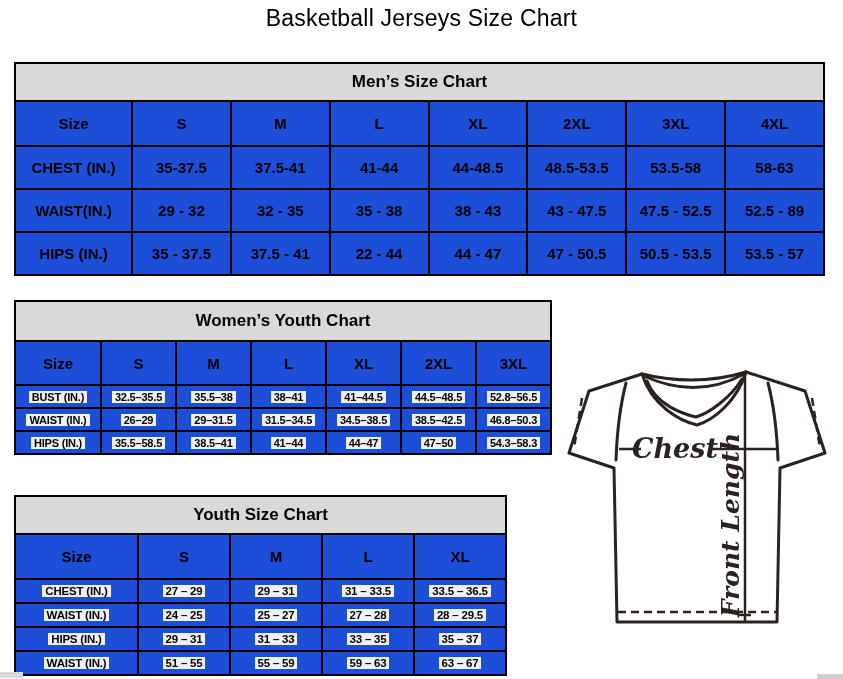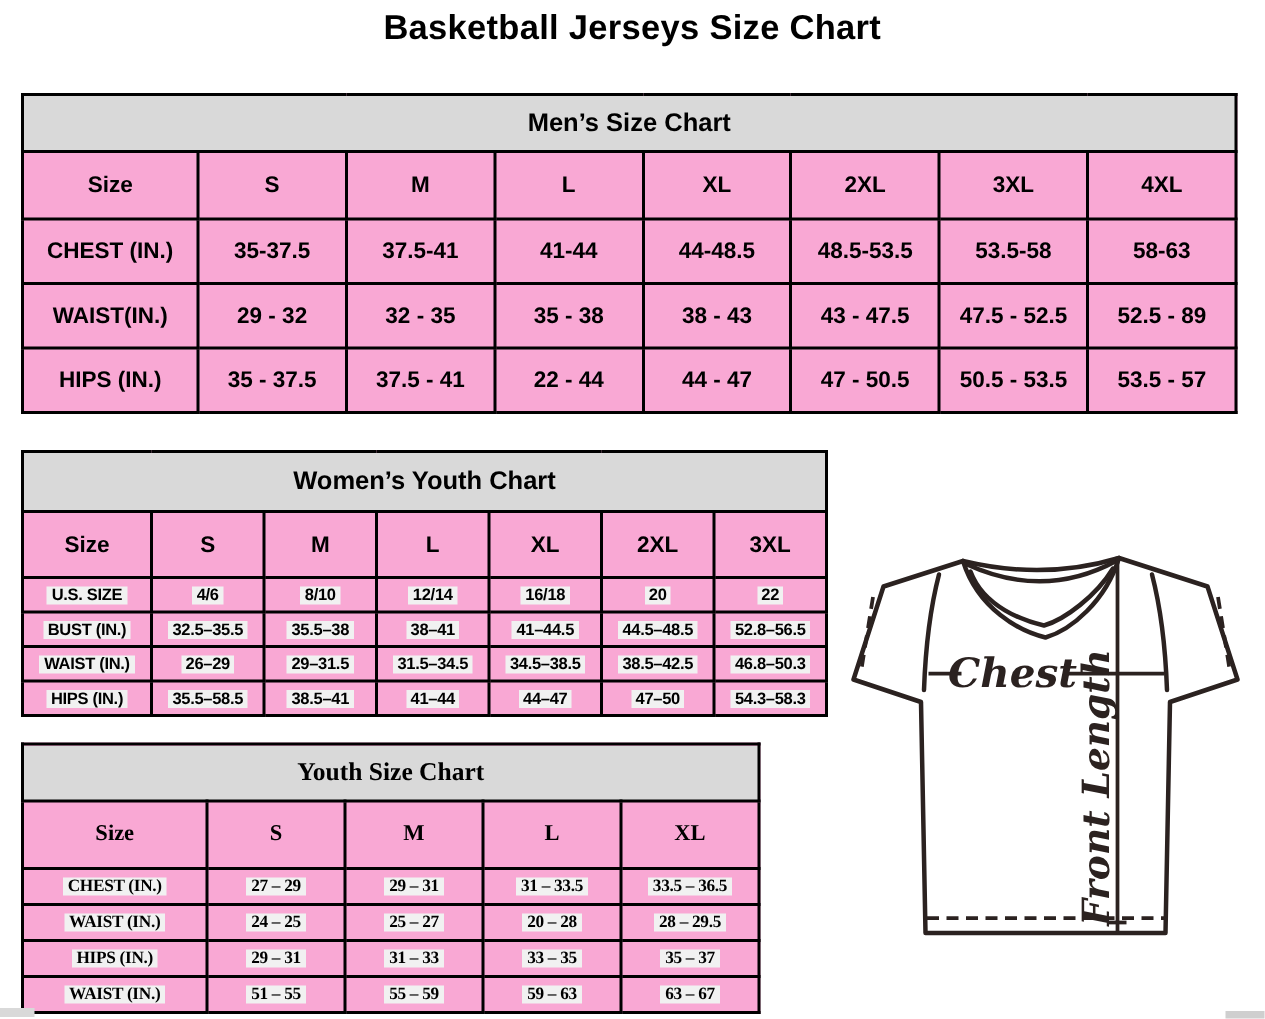--- a/index.html
+++ b/index.html
@@ -2,44 +2,44 @@
 <html><head>
 <meta charset="utf-8">
 <style>
   html,body { margin:0; padding:0; }
   body {
     width:843px; height:679px; position:relative; overflow:hidden;
     background:#ffffff; font-family:"Liberation Sans", sans-serif; color:#000;
   }
   .page-title {
     position:absolute; top:5px; left:0; width:100%;
-    text-align:center; font-size:23px; font-weight:bold; letter-spacing:0.2px;
+    text-align:center; font-size:23px; font-weight:normal; letter-spacing:0.2px;
   }
   table.size-table {
-    position:absolute; border-collapse:collapse; table-layout:fixed; background:#f9a8d4;
+    position:absolute; border-collapse:collapse; table-layout:fixed; background:#1d4ed8;
   }
   table.size-table td {
     border:2px solid #000; text-align:center; vertical-align:middle;
     font-weight:bold; padding:0; overflow:hidden; white-space:nowrap;
   }
   td.band { background:#d9d9d9; font-size:17px; }
   
   .mens { left:14px; top:62px; width:811px; }
   .mens td.band { height:36px; }
   .mens tr.cols td { height:43px; font-size:15px; }
   .mens tr.data td { height:41px; font-size:15px; }
   
   .womens { left:14px; top:300px; width:538px; border:2px solid #000; }
   .womens td { border-width:1px; }
   .womens td.band { height:38px; }
   .womens tr.cols td { height:42px; font-size:15px; }
   .womens tr.data td { height:21px; font-size:11px; letter-spacing:-0.2px; }
   
   .youth { left:14px; top:495px; width:493px; border:2px solid #000; }
-  .youth td { border-width:1px;font-family:Liberation Serif, serif; }
+  .youth td { border-width:1px; }
   .youth td.band { height:36px; }
   .youth tr.cols td { height:43px; font-size:15px; }
   .youth tr.data td { height:22px; font-size:11.5px; letter-spacing:-0.2px; }
   
   .womens tr.data span.v, .youth tr.data span.v { background:#f1f1f1; padding:0 3px; }
   
   .jersey { position:absolute; left:556px; top:360px; }
   .dlabel {
     font-family:"DejaVu Serif", serif; font-weight:bold; font-style:italic;
     fill:#2b2220;
@@ -128,29 +128,20 @@
       <tr class="cols">
         <td>Size</td>
         <td>S</td>
         <td>M</td>
         <td>L</td>
         <td>XL</td>
         <td>2XL</td>
         <td>3XL</td>
       </tr>
       <tr class="data">
-        <td><span class="v">U.S. SIZE</span></td>
-        <td><span class="v">4/6</span></td>
-        <td><span class="v">8/10</span></td>
-        <td><span class="v">12/14</span></td>
-        <td><span class="v">16/18</span></td>
-        <td><span class="v">20</span></td>
-        <td><span class="v">22</span></td>
-      </tr>
-      <tr class="data">
         <td><span class="v">BUST (IN.)</span></td>
         <td><span class="v">32.5–35.5</span></td>
         <td><span class="v">35.5–38</span></td>
         <td><span class="v">38–41</span></td>
         <td><span class="v">41–44.5</span></td>
         <td><span class="v">44.5–48.5</span></td>
         <td><span class="v">52.8–56.5</span></td>
       </tr>
       <tr class="data">
         <td><span class="v">WAIST (IN.)</span></td>
@@ -196,21 +187,21 @@
         <td><span class="v">CHEST (IN.)</span></td>
         <td><span class="v">27 – 29</span></td>
         <td><span class="v">29 – 31</span></td>
         <td><span class="v">31 – 33.5</span></td>
         <td><span class="v">33.5 – 36.5</span></td>
       </tr>
       <tr class="data">
         <td><span class="v">WAIST (IN.)</span></td>
         <td><span class="v">24 – 25</span></td>
         <td><span class="v">25 – 27</span></td>
-        <td><span class="v">20 – 28</span></td>
+        <td><span class="v">27 – 28</span></td>
         <td><span class="v">28 – 29.5</span></td>
       </tr>
       <tr class="data">
         <td><span class="v">HIPS (IN.)</span></td>
         <td><span class="v">29 – 31</span></td>
         <td><span class="v">31 – 33</span></td>
         <td><span class="v">33 – 35</span></td>
         <td><span class="v">35 – 37</span></td>
       </tr>
       <tr class="data">

